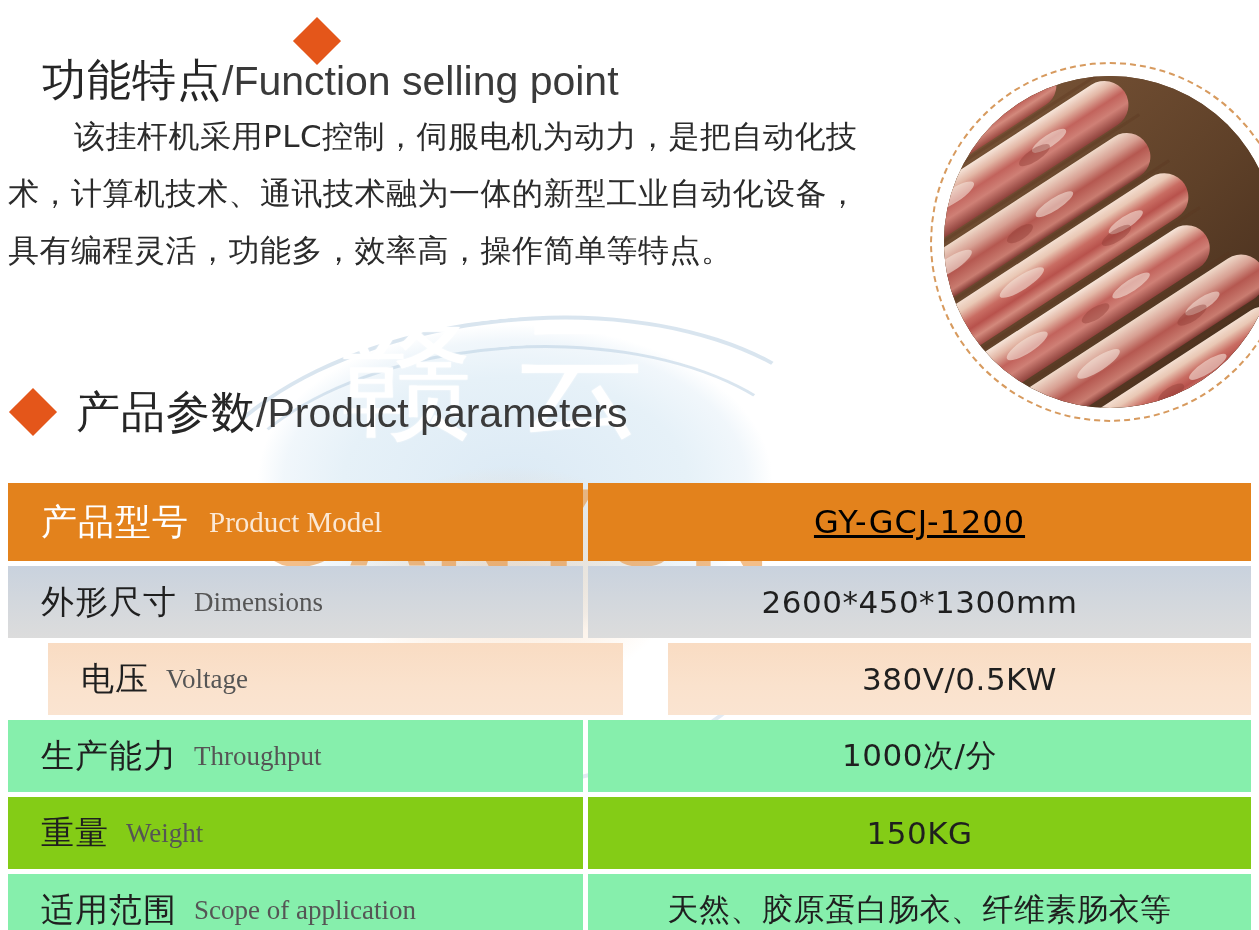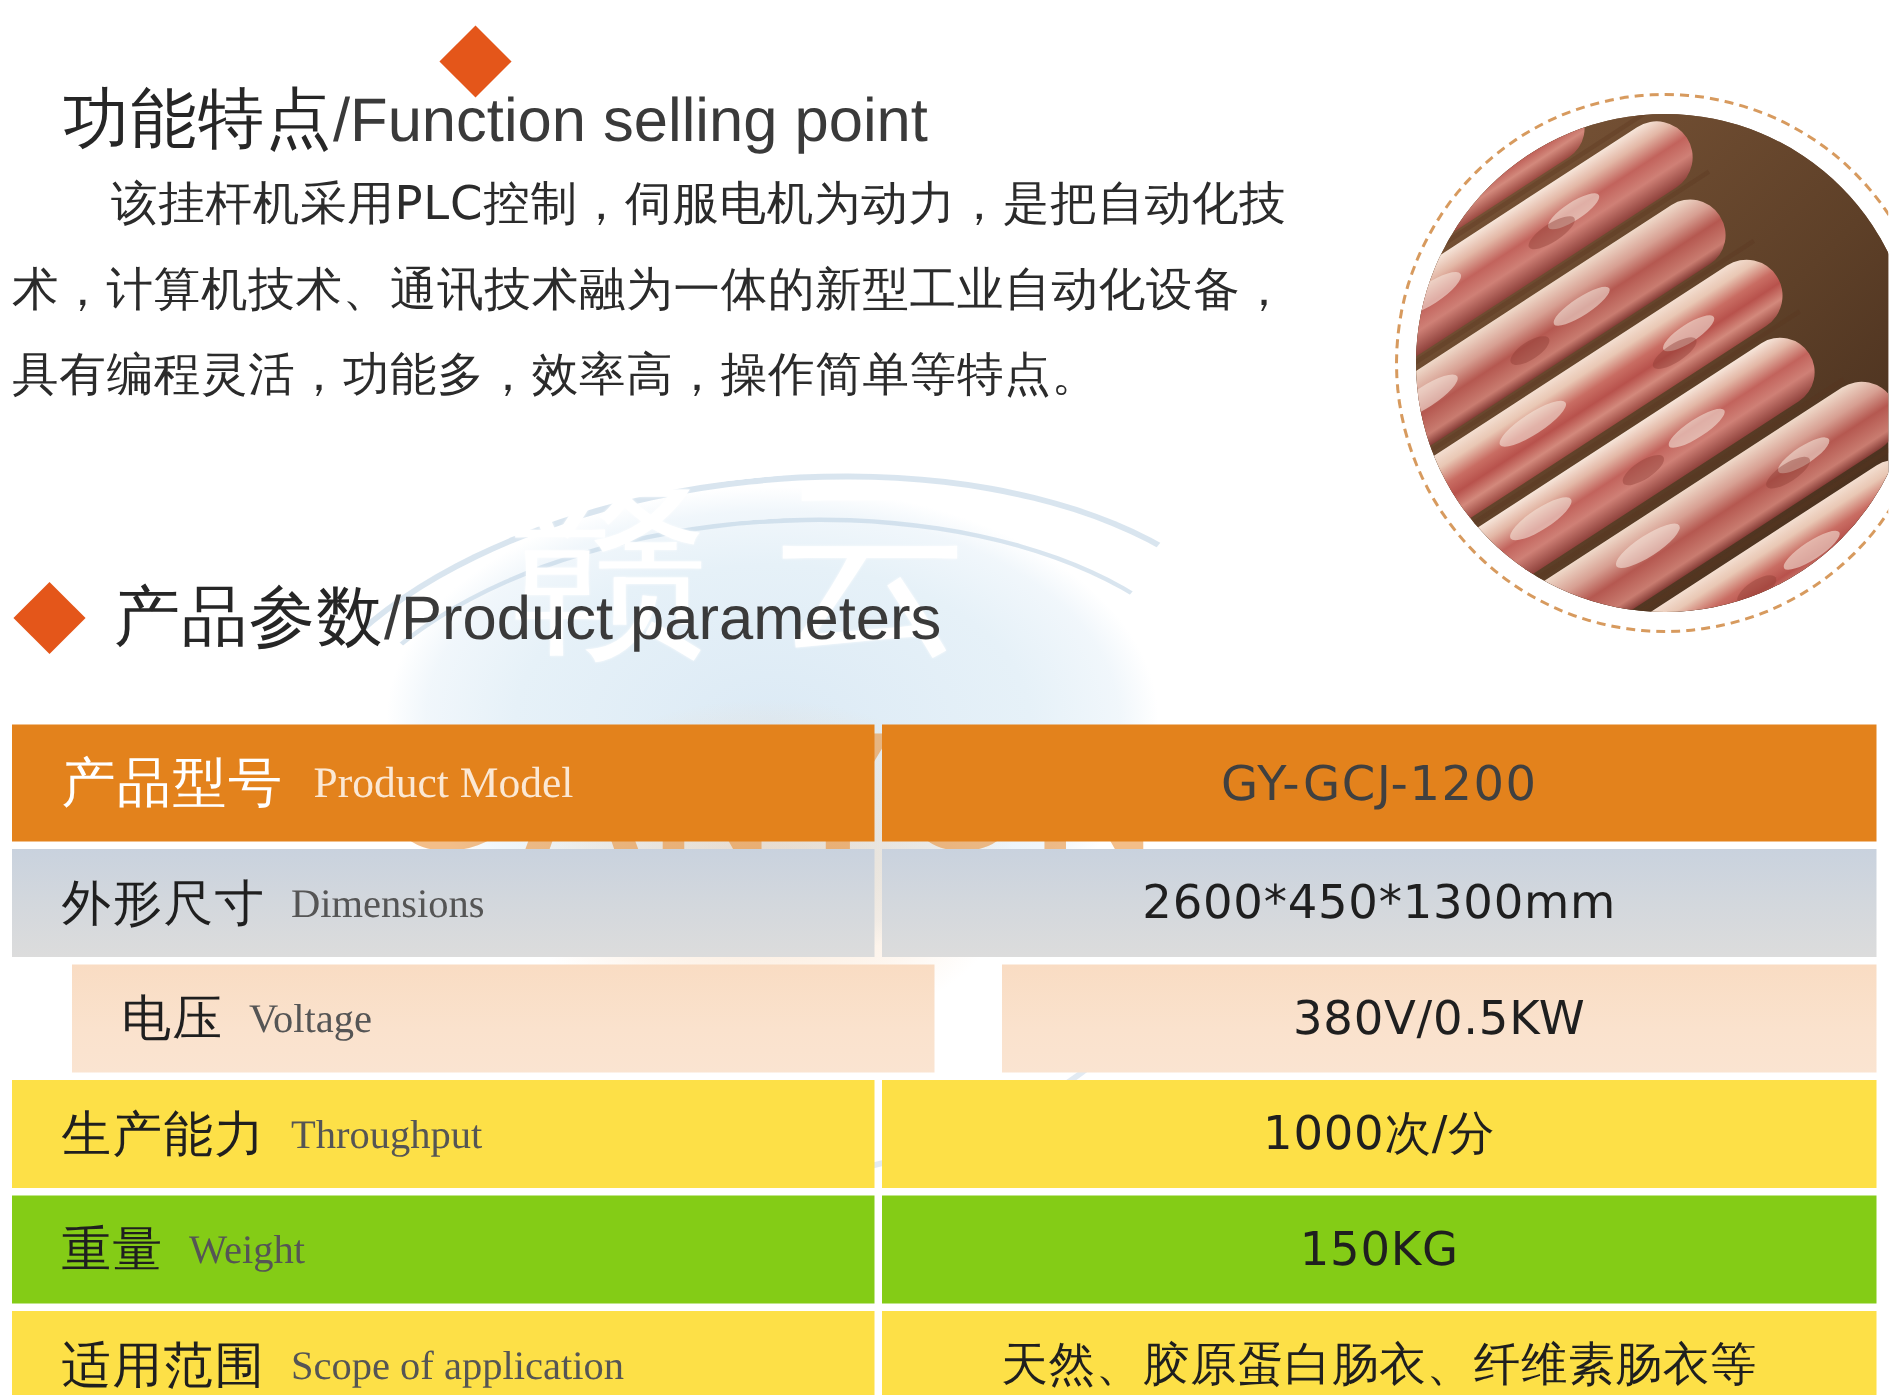--- a/index.html
+++ b/index.html
@@ -156,24 +156,24 @@
     font-family:"DejaVu Sans","Liberation Sans",sans-serif;
     letter-spacing:0.5px;
   }
 
   
   .row.header{height:78px;}
   .row.header .cell-label,
   .row.header .cell-value{background:#e3821c;}
   .row.header .lbl-cn{color:#ffffff;font-size:36px;font-weight:400;}
   .row.header .lbl-en{color:#fbe8d4;font-size:29px;margin-left:20px;}
-  .row.header .val{color:#404040;font-size:32px;letter-spacing:1px;}
-
-  
-  .row.gray .cell-label,.row.gray .cell-value{background:#fde047;}
+  .row.header .val{color:#000000;font-size:32px;letter-spacing:1px;text-decoration:underline;}
+
+  
+  .row.gray .cell-label,.row.gray .cell-value{background:#86efac;}
   .row.peach .cell-label,.row.peach .cell-value{background:#84cc16;}
 
   
   .row.gray.tint .cell-label,.row.gray.tint .cell-value{
     background:linear-gradient(180deg,#c9d2de 0%, #d2d7dd 45%, #dcdcdc 100%);
   }
   .row.peach.tint .cell-label,.row.peach.tint .cell-value{
     background:linear-gradient(180deg,#f9dcc3 0%, #fae2cd 60%, #fae4d1 100%);
     margin-left:40px;
   }

